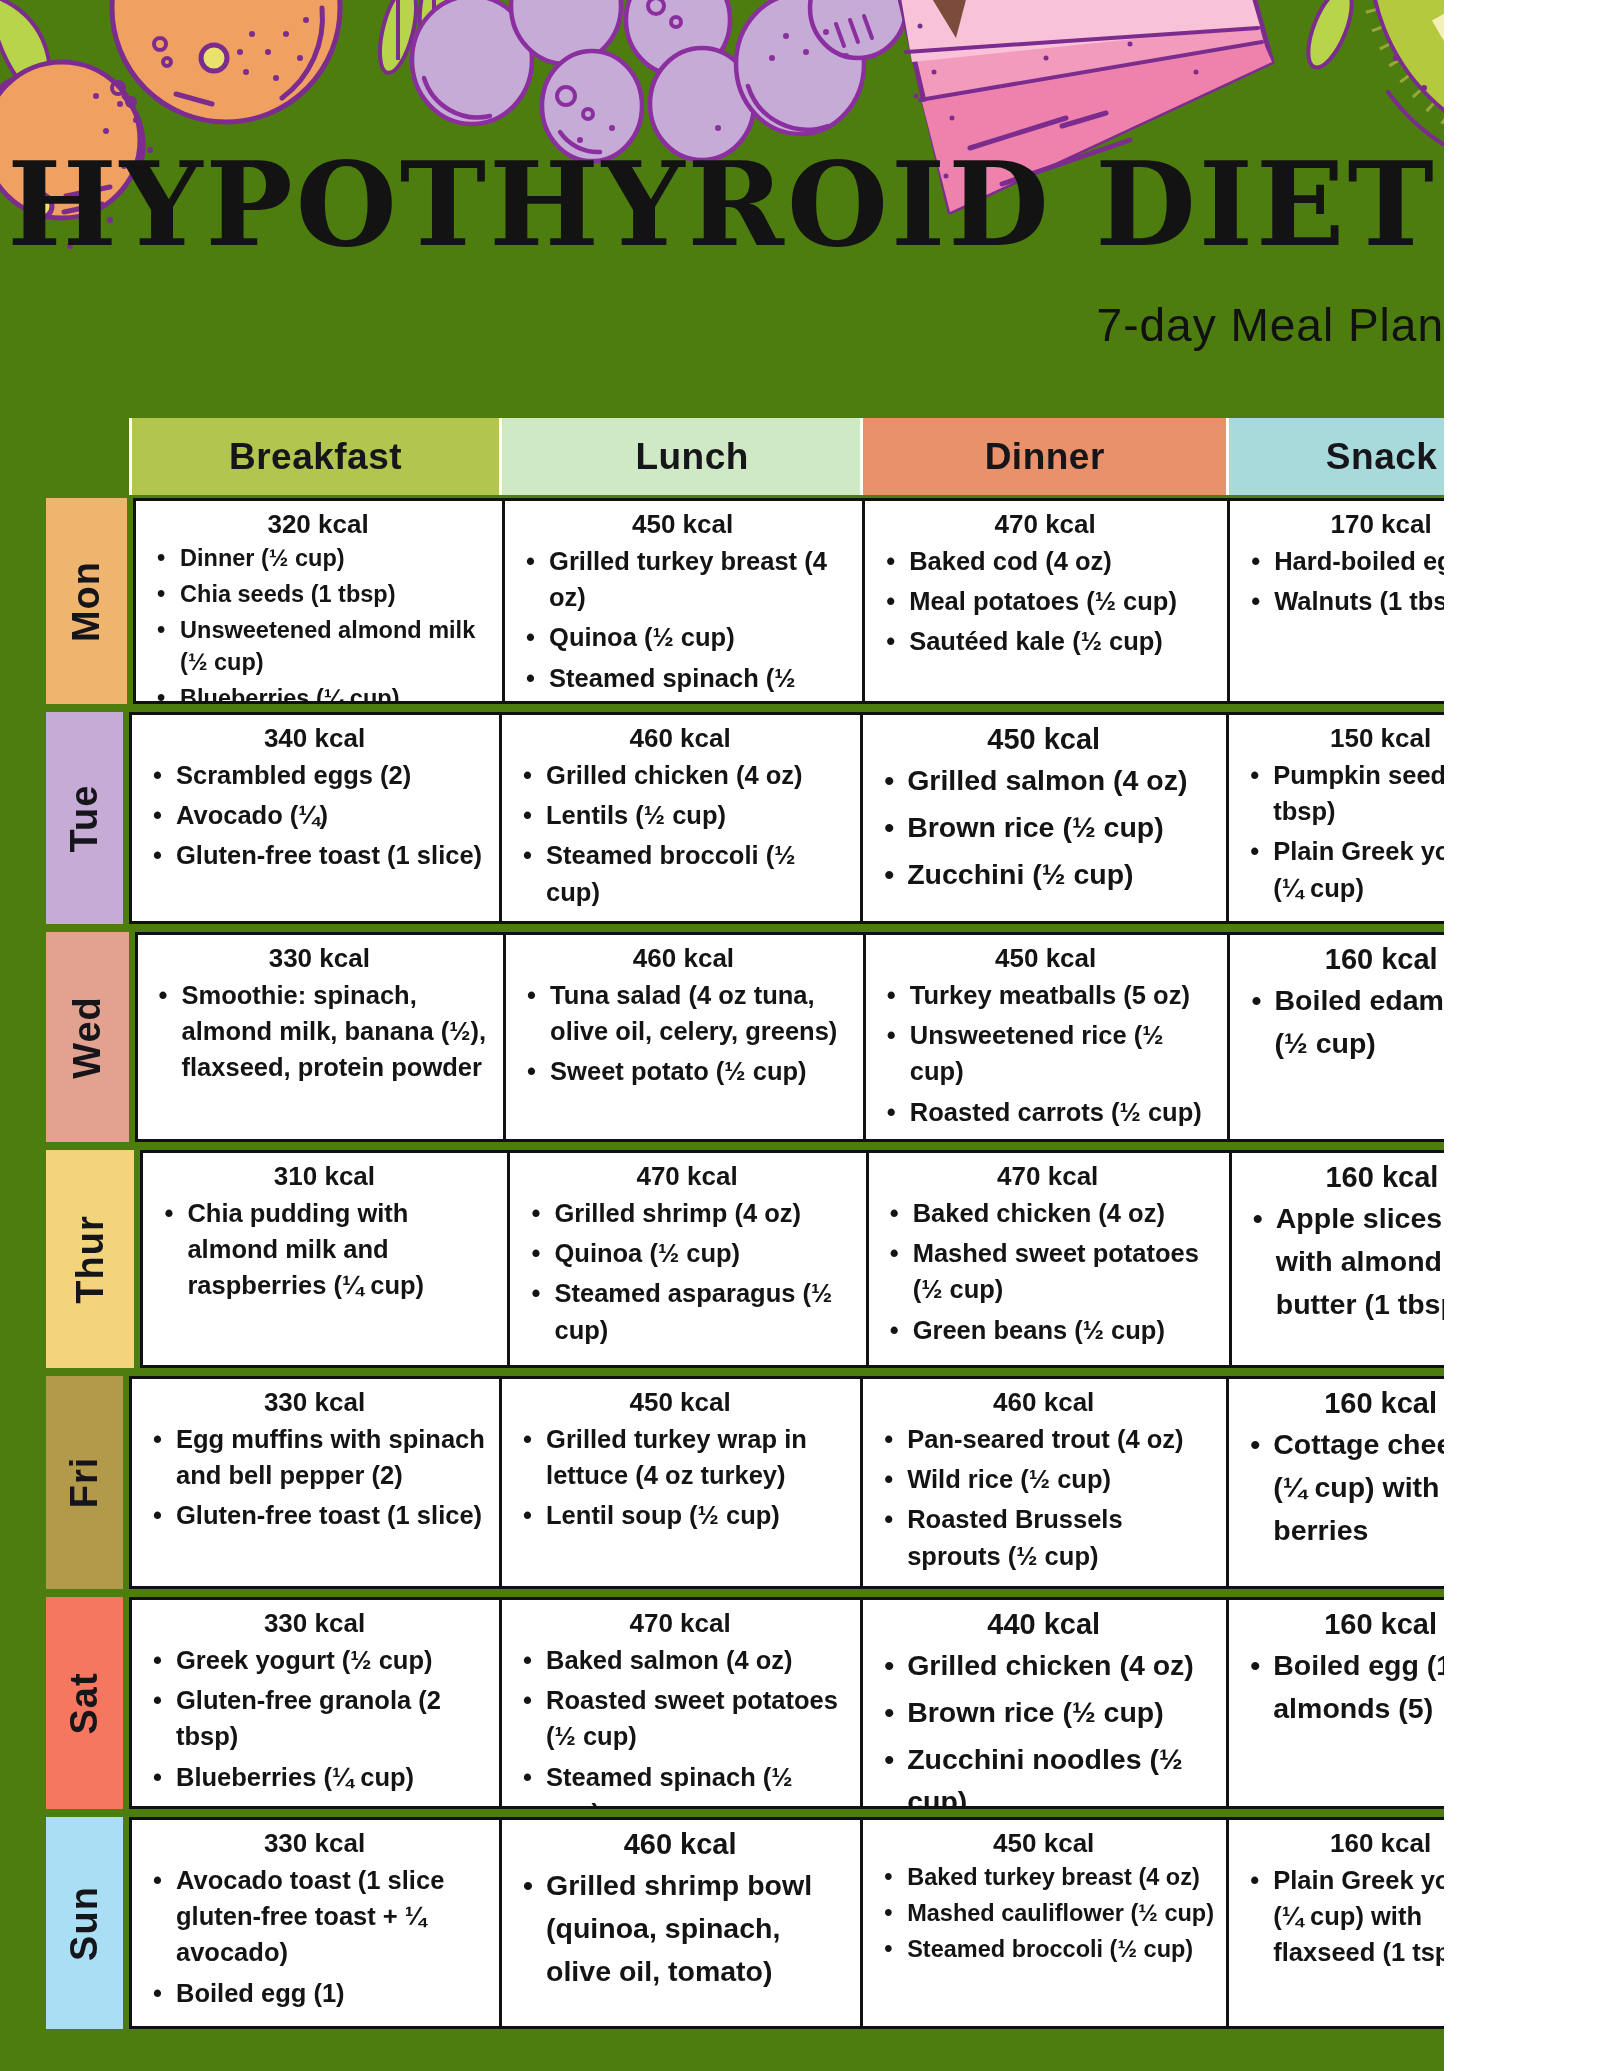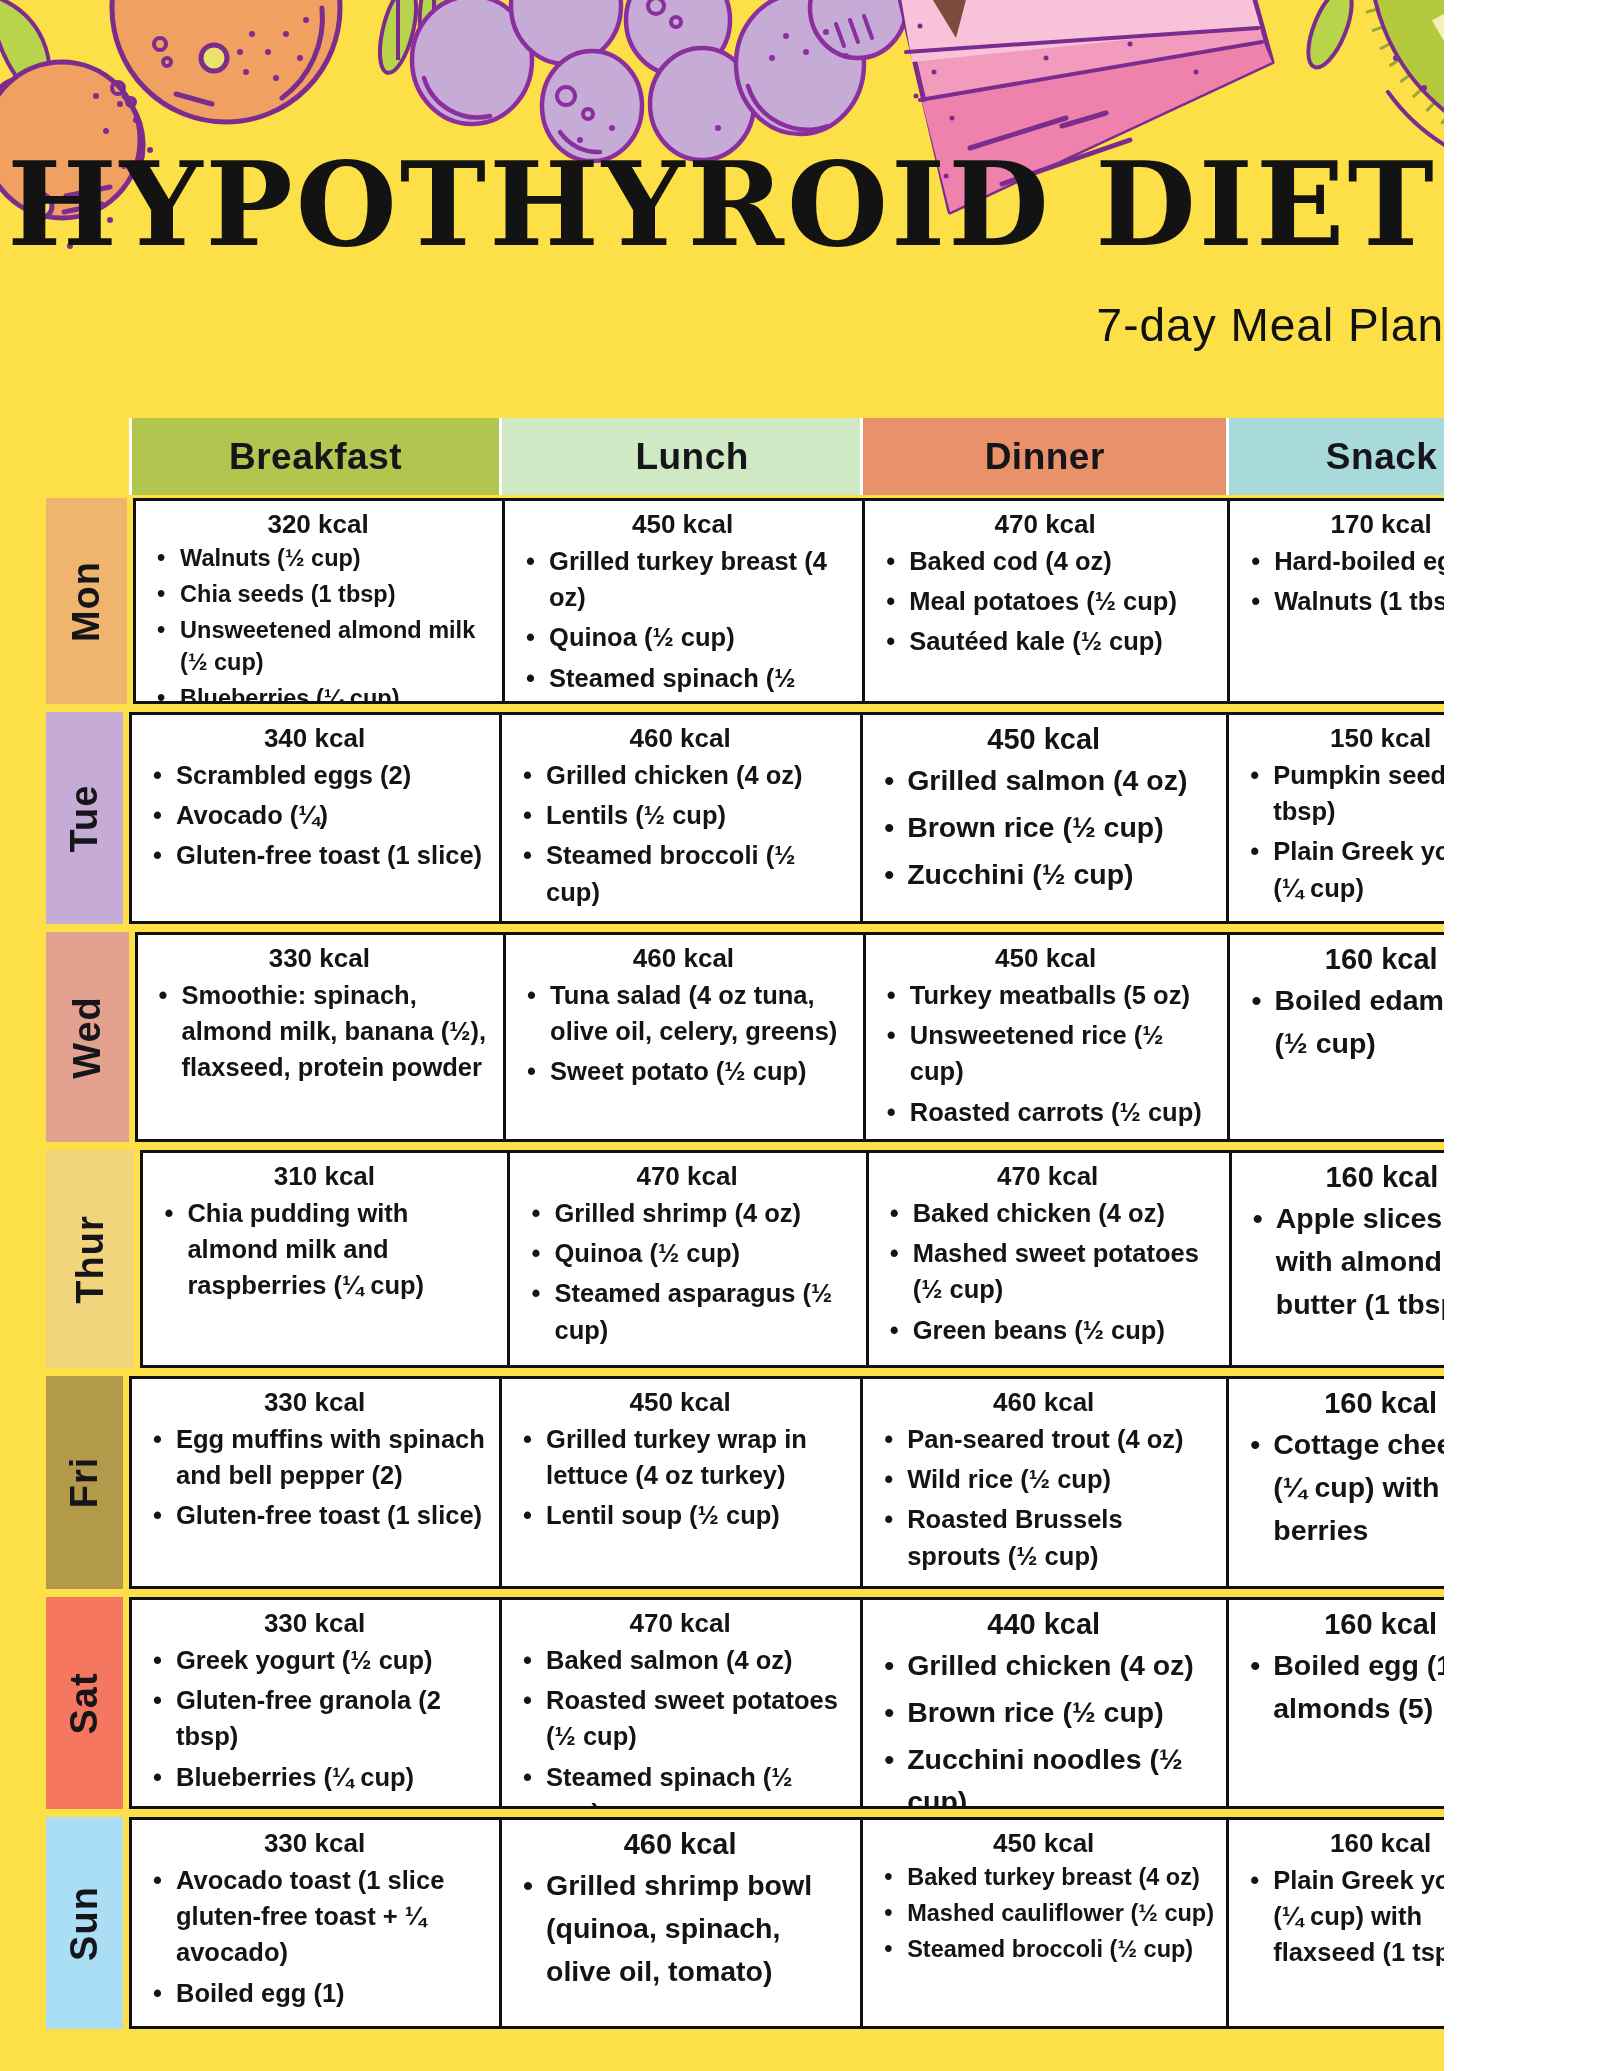--- a/index.html
+++ b/index.html
@@ -1,16 +1,16 @@
 <!DOCTYPE html>
 <html><head>
 <meta charset="utf-8">
 <style>
   html,body { margin:0; padding:0; background:#ffffff; }
-  .page { position:relative; width:1444px; height:2071px; background:#fde047; overflow:hidden;
+  .page { position:relative; width:1444px; height:2071px; background:#4d7c0f; overflow:hidden;
           font-family:"Liberation Sans", sans-serif; color:#141414; }
   .decor { position:absolute; top:0; left:0; }
   .title { position:absolute; top:146px; left:0; width:100%; margin:0; text-align:center;
            font-family:"DejaVu Serif", serif; font-weight:700; font-size:116px; line-height:1.0;
            letter-spacing:3px; color:#131313; white-space:nowrap; }
   .subtitle { position:absolute; top:262px; left:0; width:100%; text-align:right;
               font-size:46px; font-weight:400; letter-spacing:1px; color:#111;margin-top:36px; }
   .plan { position:absolute; left:46px; top:418px; width:1491px; }
   .row-line { display:flex; align-items:stretch; }
   .header-row { height:77px; margin-bottom:3px; }
@@ -194,21 +194,21 @@
     </div>
     <div id="rows">
         <div class="row-line day-row" style="height: 206px;">
           <div class="day-col" style="background: rgb(239, 180, 109);">
             <span>Mon</span>
           </div>
           <div class="meals body-meals">
             <div class="cell sm">
               <div class="kcal">320 kcal</div>
               <ul class="items">
-                <li>Walnuts (½ cup)</li>
+                <li>Dinner (½ cup)</li>
                 <li>Chia seeds (1 tbsp)</li>
                 <li>Unsweetened almond milk (½ cup)</li>
                 <li>Blueberries (¼ cup)</li>
               </ul>
             </div>
             <div class="cell">
               <div class="kcal">450 kcal</div>
               <ul class="items">
                 <li>Grilled turkey breast (4 oz)</li>
                 <li>Quinoa (½ cup)</li>

